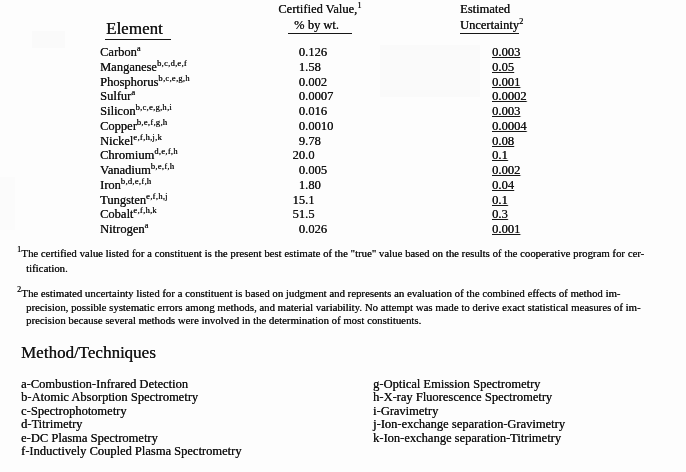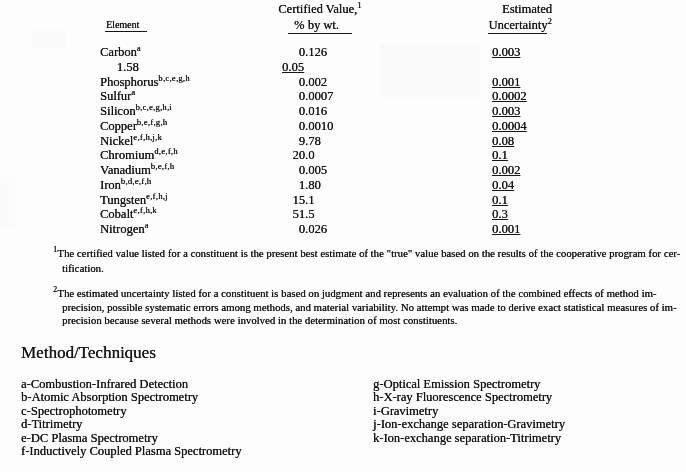--- a/index.html
+++ b/index.html
@@ -14,42 +14,42 @@
           text-shadow: 0.25px 0 0 currentColor; }
   sup { font-size: 8.5px; vertical-align: super; line-height: 0; letter-spacing: 0.3px; }
 
   
   .art { position: absolute; pointer-events: none; }
   .art1 { left: 32px; top: 31px; width: 33px; height: 17px; background: #fafafa; }
   .art2 { left: 380px; top: 45px; width: 100px; height: 52px; background: #fafafaf8; }
   .art3 { left: 0px; top: 177px; width: 15px; height: 53px; background: #fbfbfb; }
 
   
-  .h-elem { position: absolute; left: 105px; top: 19px; font-size: 10px; }
+  .h-elem { position: absolute; left: 105px; top: 19px; font-size: 17px; }
   .h-elem .ul { border-bottom: 1.1px solid #161616; padding: 0 8px 1px 1px; }
   .h-val  { position: absolute; left: 250px; top: 2px; width: 140px; text-align: center;
             font-size: 12.5px; line-height: 15.5px; }
   .h-val .ul { border-bottom: 1.1px solid #161616; padding: 0 13px 1px 6px; margin-top: 35px; }
-  .h-unc  { position: absolute; left: 436px; top: 2px; width: 116px; text-align: right;
+  .h-unc  { position: absolute; left: 460px; top: 2px; width: 116px; text-align: left;
             font-size: 12.5px; line-height: 15.5px; }
   .h-unc .ul { border-bottom: 1.1px solid #161616; padding-bottom: 1px; }
 
   
   #rows { position: absolute; left: 100px; top: 45px; font-size: 12.5px; }
   .trow { display: grid; grid-template-columns: 182px 210px auto; height: 14.75px; }
   .c-el  { white-space: nowrap; }
   .c-val { display: flex; white-space: nowrap; }
   .c-val .int { display: inline-block; width: 23px; text-align: right; }
   .c-unc { white-space: nowrap; text-decoration: underline; }
 
   
   .footnote { position: absolute; left: 17px; width: 656px; font-size: 10.8px; }
   #fn0 { top: 246px; line-height: 14.8px; }
   #fn1 { top: 287px; line-height: 13.6px; }
-  .fn-line { white-space: nowrap; margin-left: 36px; }
+  .fn-line { white-space: nowrap; }
   .fn-line.cont { padding-left: 9px; }
   .footnote sup { font-size: 8px; }
 
   
   .mh { position: absolute; left: 21px; top: 343px; font-size: 17px; }
   .mcol { position: absolute; top: 378px; font-size: 12.5px; line-height: 13.4px; }
   #methods-left  { left: 21px; }
   #methods-right { left: 373px; }
   .m-item { white-space: nowrap; }
 </style>
@@ -79,20 +79,21 @@
   <div id="rows">
       <div class="trow">
         <span class="c-el">Carbon<sup>a</sup></span>
         <span class="c-val">
           <span class="int">0</span>
           <span class="frac">.126</span>
         </span>
         <span class="c-unc">0.003</span>
       </div>
       <div class="trow">
+        <span class="c-el">Manganese<sup>b,c,d,e,f</sup></span>
         <span class="c-val">
           <span class="int">1</span>
           <span class="frac">.58</span>
         </span>
         <span class="c-unc">0.05</span>
       </div>
       <div class="trow">
         <span class="c-el">Phosphorus<sup>b,c,e,g,h</sup></span>
         <span class="c-val">
           <span class="int">0</span>

